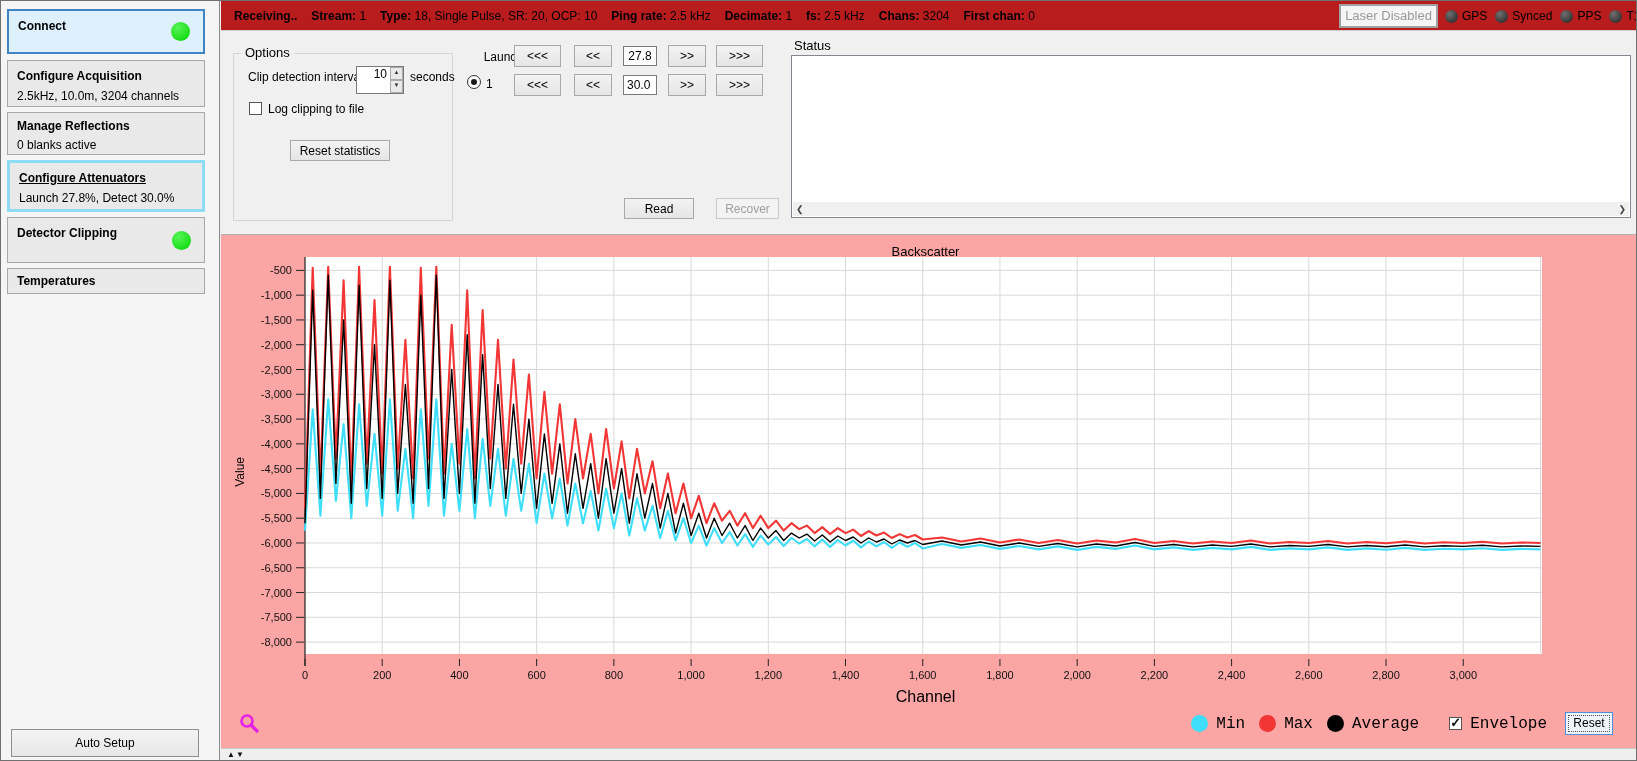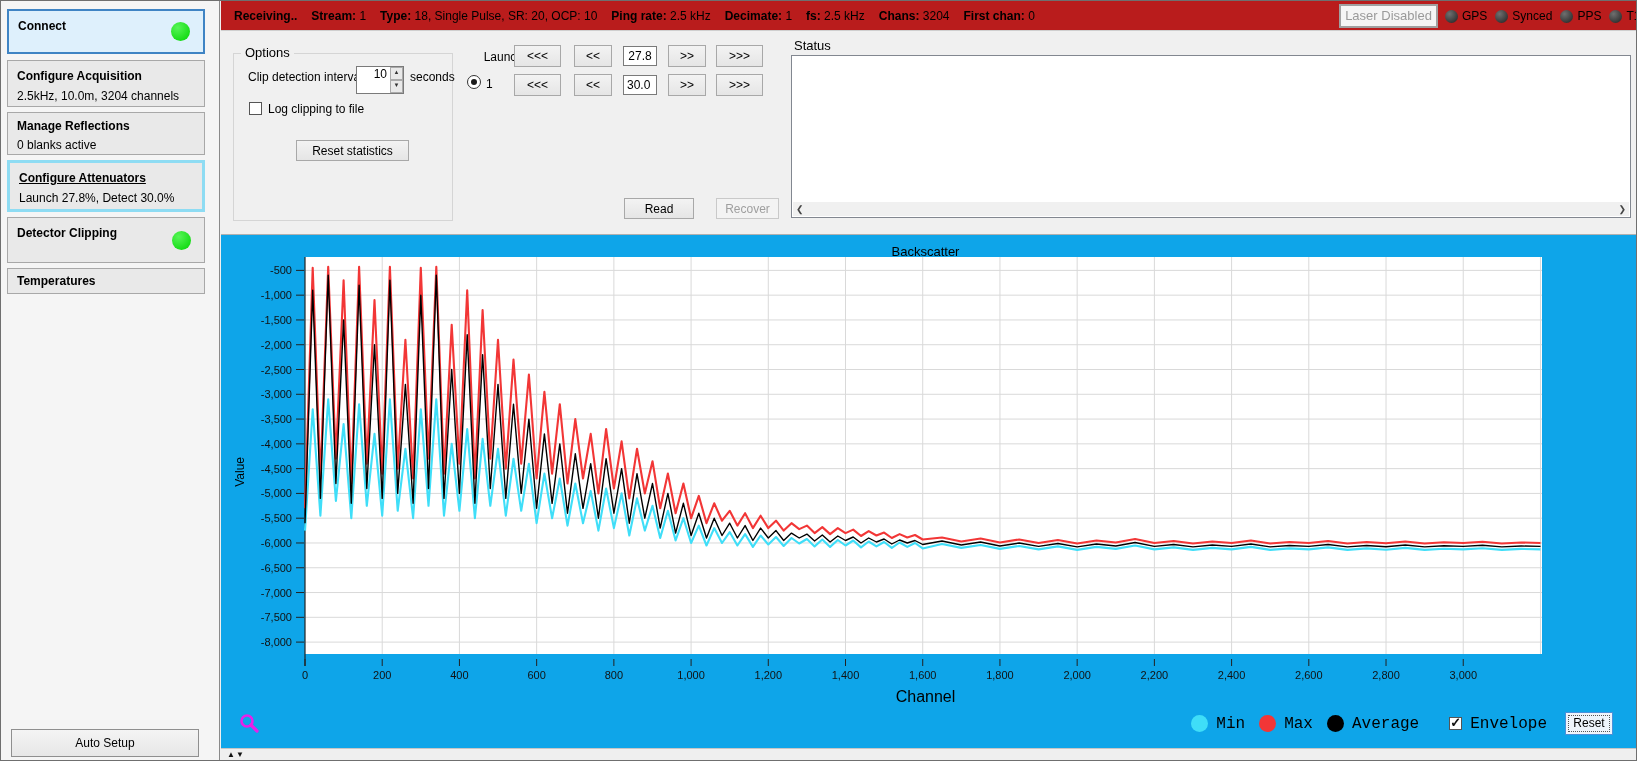--- a/index.html
+++ b/index.html
@@ -67,21 +67,21 @@
   
   .status-title { position:absolute; left:573px; top:37px; font-size:13px; }
   .status-box { position:absolute; left:570px; top:54px; width:840px; height:163px;
                 background:#fff; border:1px solid #828790; }
   .hscroll { position:absolute; left:1px; right:1px; bottom:1px; height:14px;
              background:#f0f0f0; display:flex; justify-content:space-between;
              align-items:center; padding:0 3px; color:#444; font-size:9px; }
 
   
   .chart-panel { position:absolute; left:0; top:233px; width:1417px; height:514px;
-                 background:#0ea5e9; border-top:1px solid #b0b0b0; }
+                 background:#fca5a5; border-top:1px solid #b0b0b0; }
   .chart-title { position:absolute; left:86px; top:9px; width:1237px;
                  text-align:center; font-size:13px; }
   .y-label { position:absolute; left:12px; top:222px; writing-mode:vertical-rl;
              transform:rotate(180deg); font-size:12px; }
   .x-label { position:absolute; left:86px; top:453px; width:1237px;
              text-align:center; font-size:16px; }
   .magnifier { position:absolute; left:18px; top:478px; }
   .legend { position:absolute; right:25px; top:477px; display:flex;
             align-items:center; gap:8px; }
   .legend-dot { width:17px; height:17px; border-radius:50%; }
@@ -167,21 +167,21 @@
       <span class="txt-in" style="left:122px;top:12px;width:48px;height:28px;text-align:right;padding-right:16px;">
         <span>10</span>
         <span class="spin">
           <div>▲</div>
           <div>▼</div>
         </span>
       </span>
       <span style="position:absolute;left:176px;top:16px;">seconds</span>
       <span class="checkbox" id="log-clip-cb" style="position:absolute;left:15px;top:48px;"></span>
       <span style="position:absolute;left:34px;top:48px;">Log clipping to file</span>
-      <div class="btn" style="left:62px;top:86px;width:113px;height:21px;">Reset statistics</div>
+      <div class="btn" style="left:56px;top:86px;width:100px;height:21px;">Reset statistics</div>
     </div>
 
     <span style="position:absolute;left:244px;top:49px;width:58px;text-align:right;">Launch</span>
     <div class="btn" style="left:293px;top:44px;width:47px;height:22px;">&lt;&lt;&lt;</div>
     <div class="btn" style="left:353px;top:44px;width:38px;height:22px;">&lt;&lt;</div>
     <input class="txt-in" style="left: 402px; top: 45px; width: 34px; height: 20px; text-align: center;" value="27.8">
     <div class="btn" style="left:447px;top:44px;width:38px;height:22px;">&gt;&gt;</div>
     <div class="btn" style="left:495px;top:44px;width:47px;height:22px;">&gt;&gt;&gt;</div>
 
     <span class="radio sel" style="position:absolute;left:246px;top:74px;"></span>

